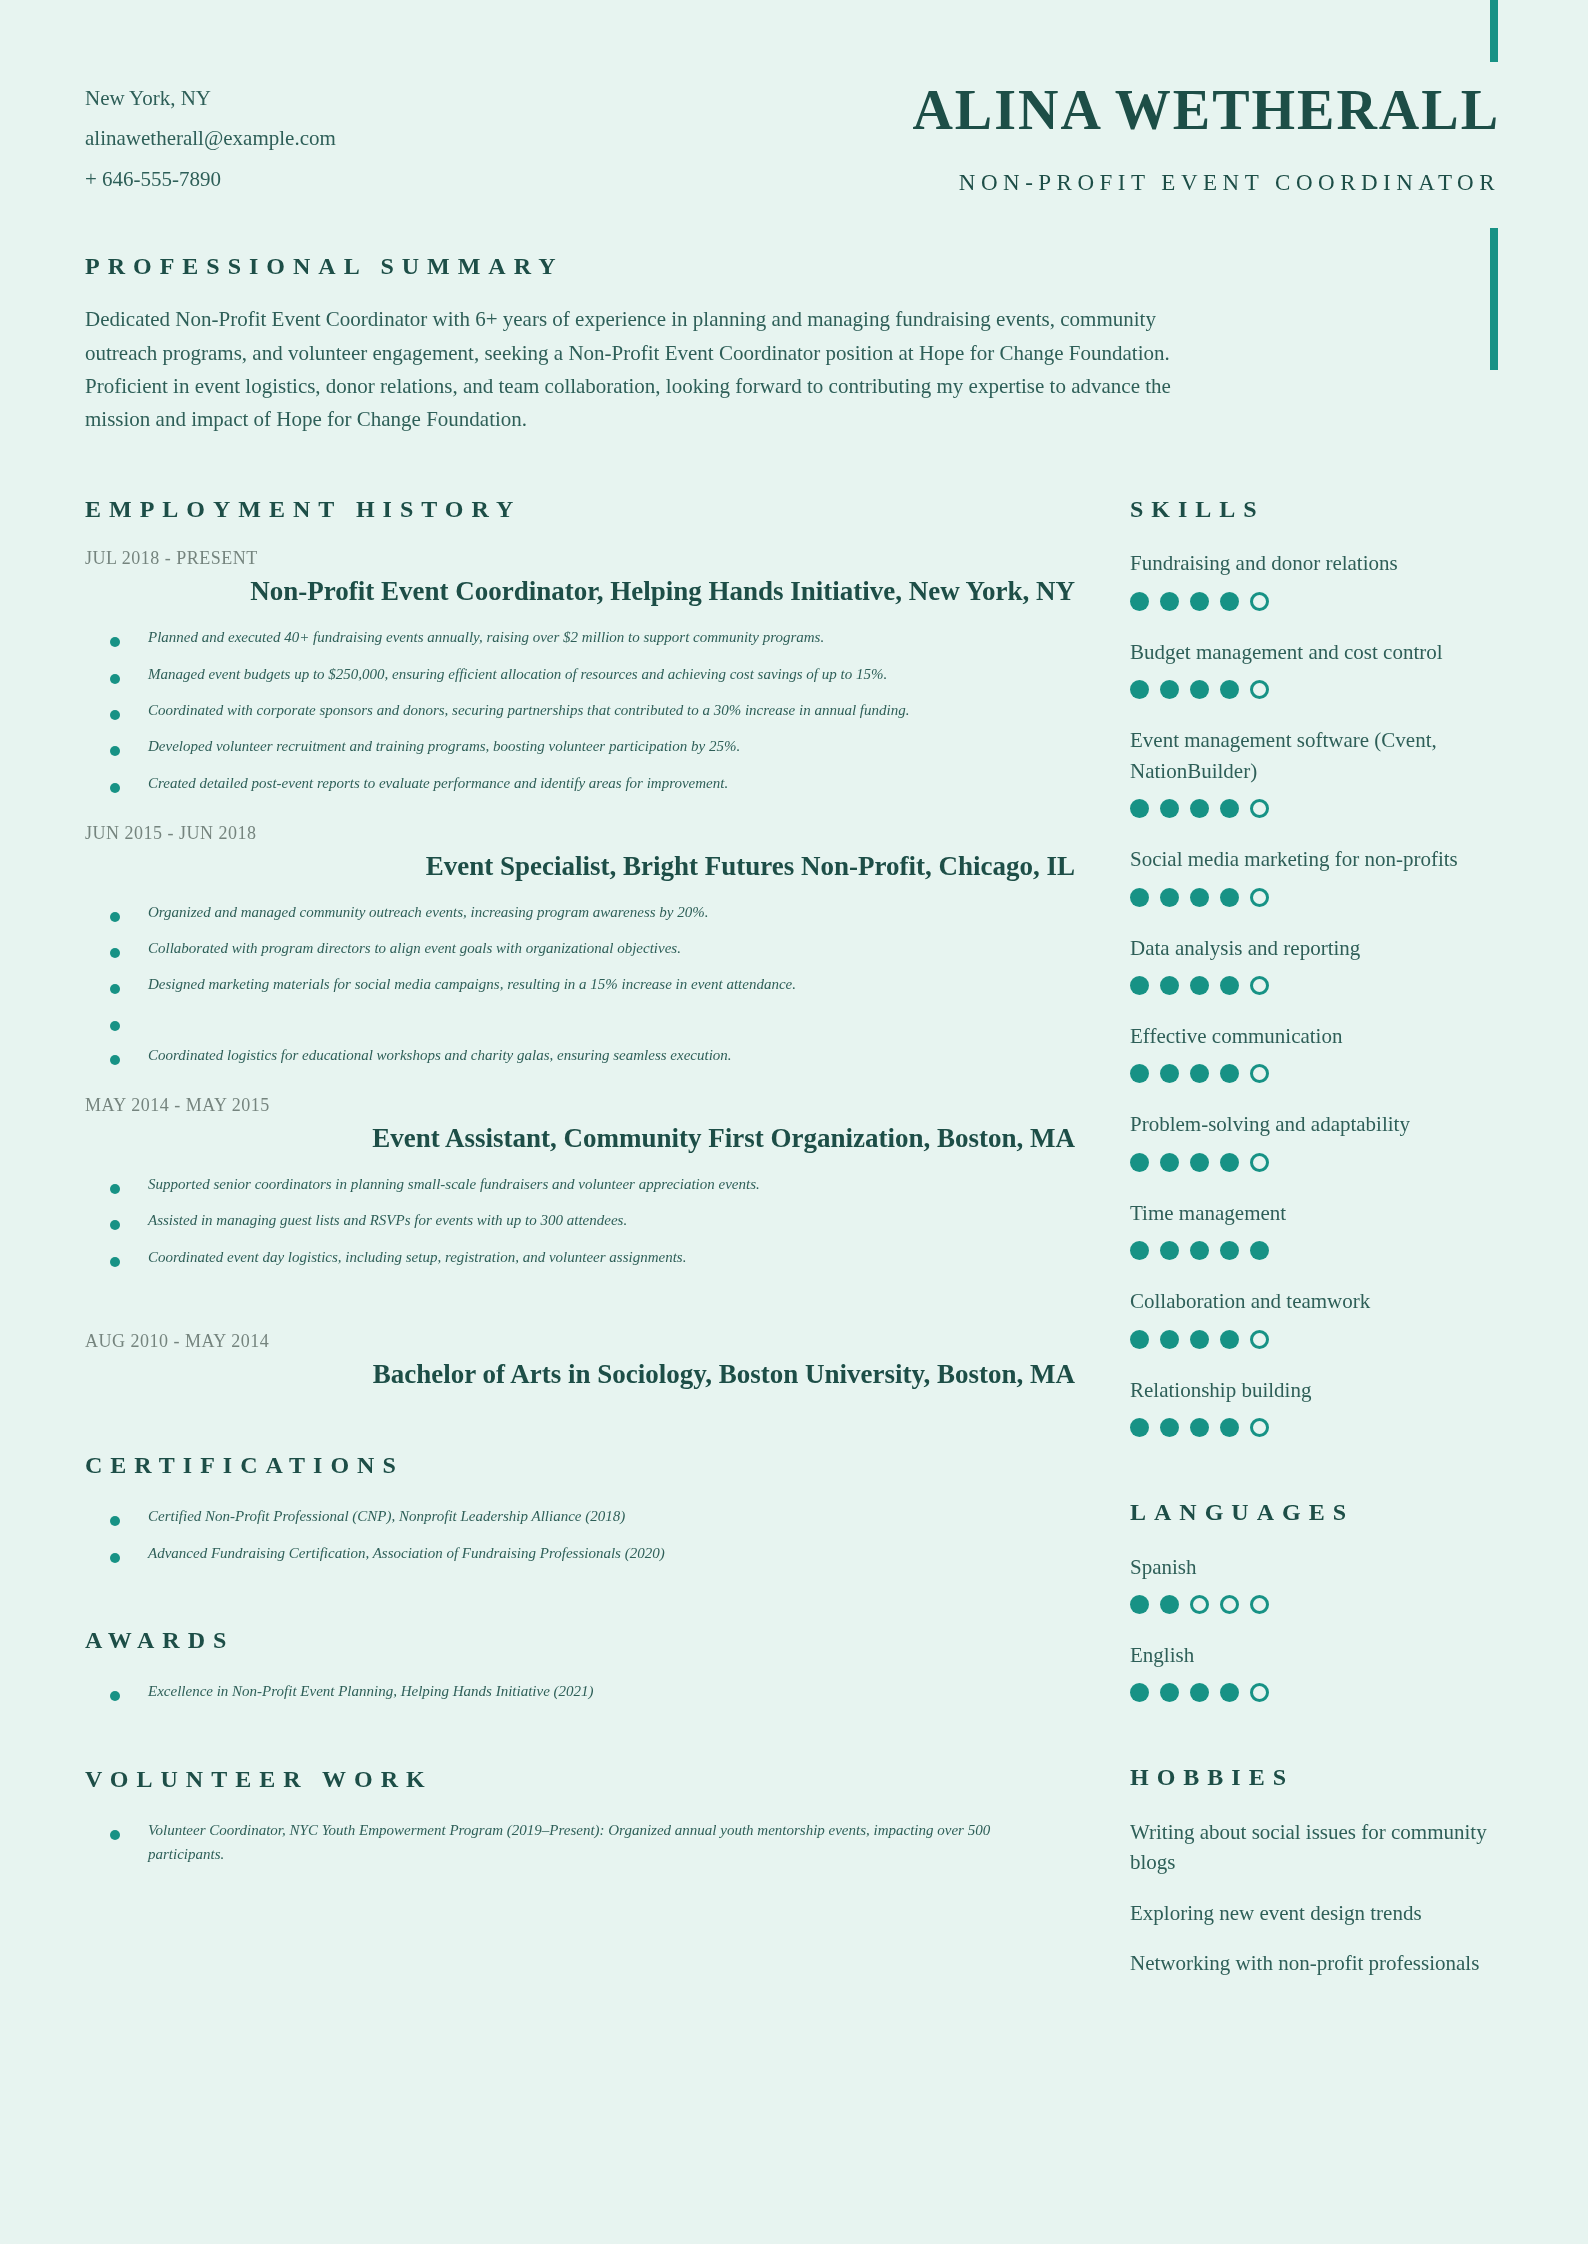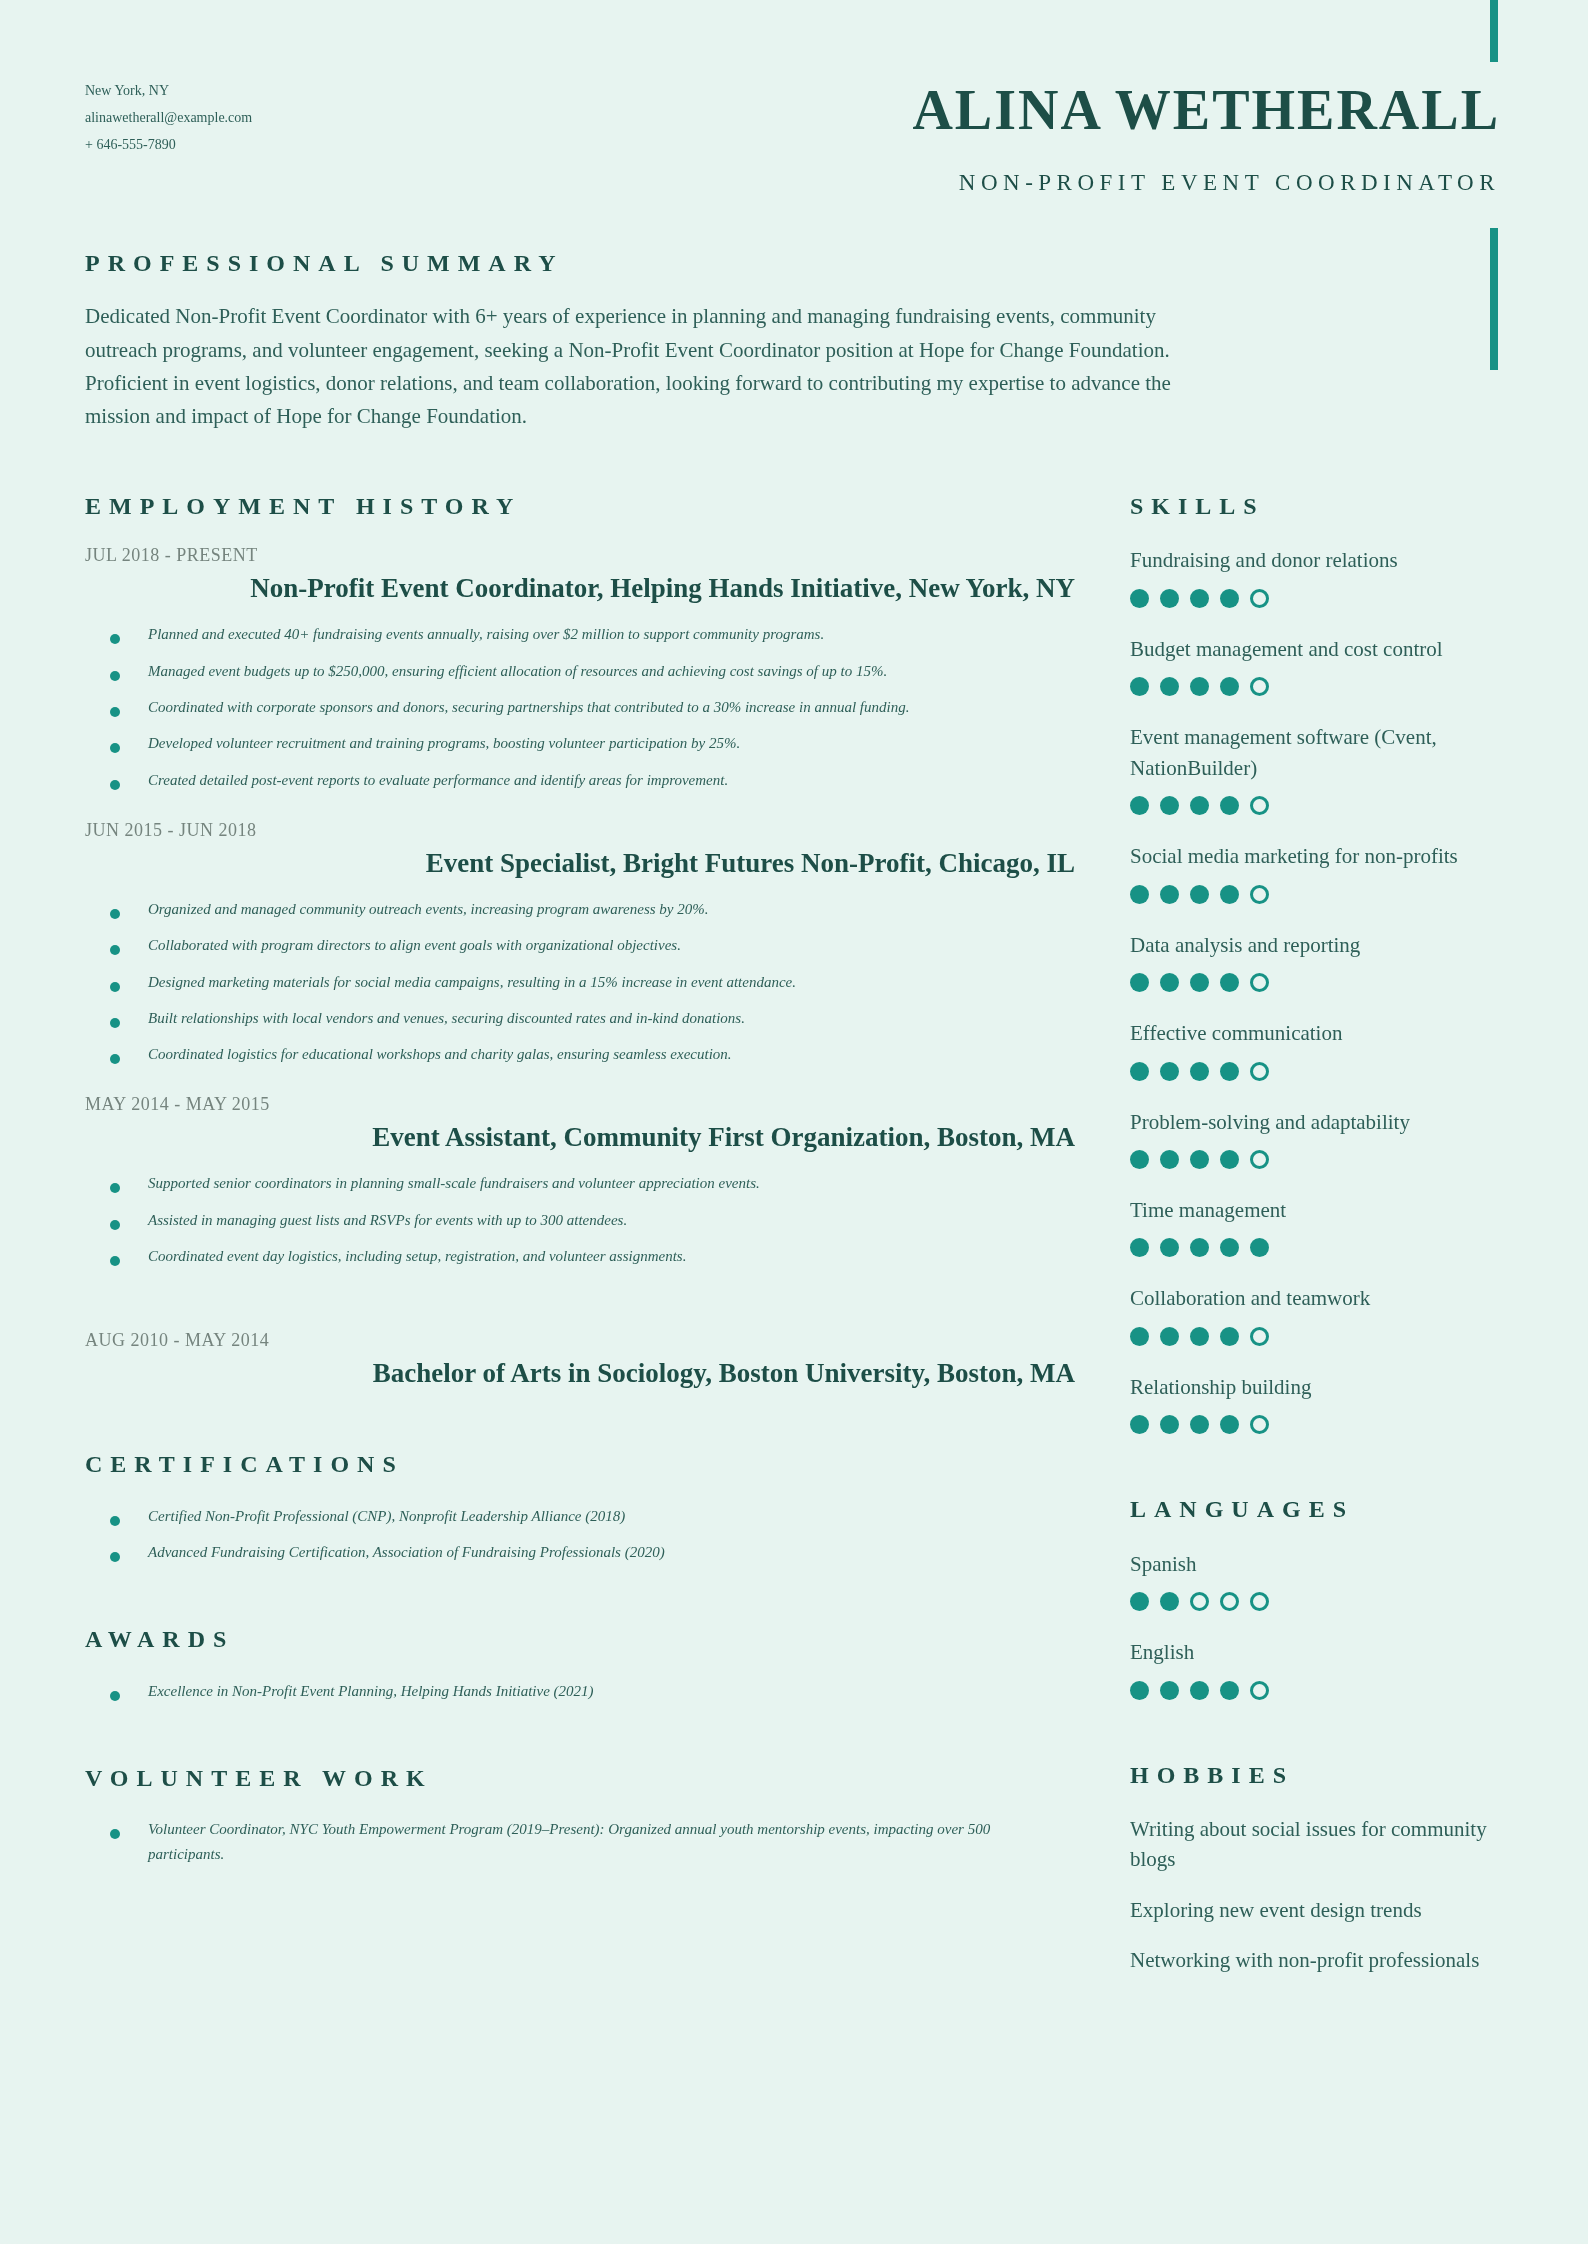--- a/index.html
+++ b/index.html
@@ -22,21 +22,21 @@
     width: 8px;
     background: var(--accent, #179285);
   }
   .accent-bar.top-seg { top: 0; height: 62px; }
   .accent-bar.mid-seg { top: 228px; height: 142px; }
 
   .content { padding: 78px 88px 0 85px; }
 
   
   .header { display: flex; justify-content: space-between; align-items: flex-start; }
-  .contact { font-size: 14px; line-height: 1.92; color: var(--text); }
+  .contact { font-size: 21px; line-height: 1.92; color: var(--text); }
   .identity { text-align: right; padding-top: 4px; }
   .name {
     font-size: 56px;
     font-weight: 700;
     letter-spacing: 2px;
     color: var(--heading, #1d4e47);
     line-height: 1;
     white-space: nowrap;
   }
   .job-title-line {
@@ -187,21 +187,20 @@
                   <li class="bullet-item">
                     <span class="bullet-dot"></span>
                     <span class="bullet-text">Collaborated with program directors to align event goals with organizational objectives.</span>
                   </li>
                   <li class="bullet-item">
                     <span class="bullet-dot"></span>
                     <span class="bullet-text">Designed marketing materials for social media campaigns, resulting in a 15% increase in event attendance.</span>
                   </li>
                   <li class="bullet-item">
                     <span class="bullet-dot"></span>
-                    <span class="bullet-text">Built relationships with local vendors and venues, securing discounted rates and in-kind donations.</span>
                   </li>
                   <li class="bullet-item">
                     <span class="bullet-dot"></span>
                     <span class="bullet-text">Coordinated logistics for educational workshops and charity galas, ensuring seamless execution.</span>
                   </li>
                 </ul>
               </div>
               <div class="job">
                 <div class="job-dates">MAY 2014 - MAY 2015</div>
                 <div class="job-name">Event Assistant, Community First Organization, Boston, MA</div>

